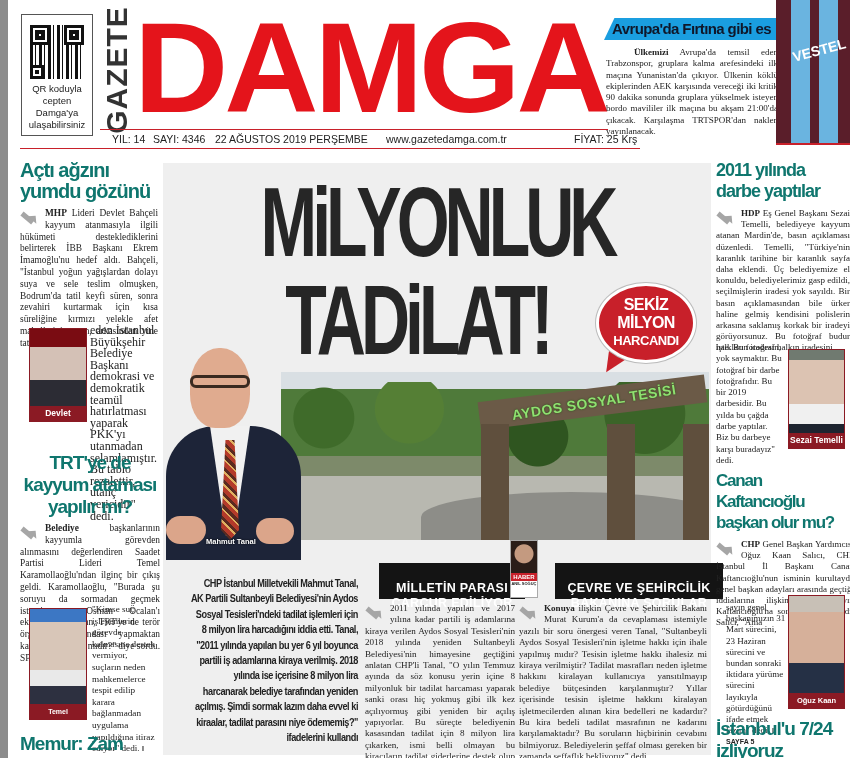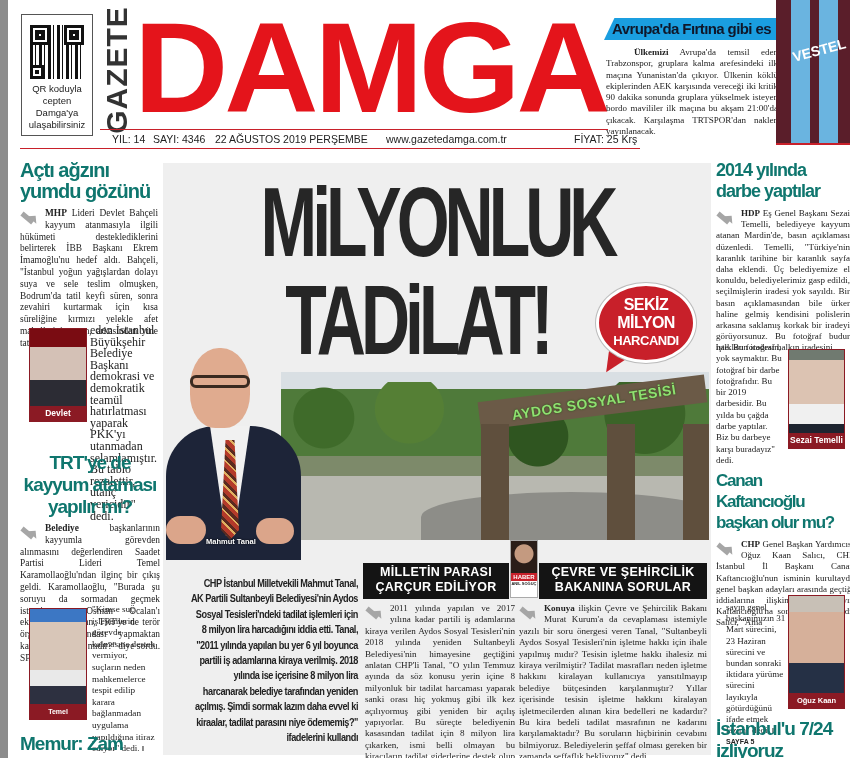--- a/index.html
+++ b/index.html
@@ -72,21 +72,21 @@
   .politician .shirt { position: absolute; left: 44px; top: 78px; width: 40px; height: 110px; background: #f1f1f1; clip-path: polygon(0 0, 100% 0, 60% 100%, 40% 100%); }
   .politician .tie { position: absolute; left: 55px; top: 92px; width: 18px; height: 100px; background: repeating-linear-gradient(45deg, #b33a2a 0 4px, #e0b060 4px 6px, #5a2a20 6px 9px); clip-path: polygon(25% 0, 75% 0, 100% 90%, 50% 100%, 0 90%); }
   .politician .head { position: absolute; left: 24px; top: 0; width: 60px; height: 80px; background: #e0ab8f; border-radius: 48% 48% 42% 42%; }
   .politician .glasses { position: absolute; left: 24px; top: 27px; width: 60px; height: 13px; border: 3px solid #3a2a20; border-radius: 6px; }
   .politician .hand-l { position: absolute; left: 0; top: 168px; width: 40px; height: 28px; background: #dba58a; border-radius: 14px; }
   .politician .hand-r { position: absolute; left: 90px; top: 170px; width: 38px; height: 26px; background: #dba58a; border-radius: 14px; }
   .politician .cap { position: absolute; left: 40px; top: 190px; color: #fff; font-family: "Liberation Sans", sans-serif; font-weight: bold; font-size: 7.5px; line-height: 8px; text-shadow: 0 0 2px #000; }
 
   .lead-text { position: absolute; left: 163px; top: 576px; width: 187px; font-family: "Liberation Sans", sans-serif; font-weight: bold; font-size: 10.2px; line-height: 15.4px; color: #222; text-align: right; letter-spacing: -0.5px; transform: scaleX(0.9); transform-origin: right; }
 
-  .black-bar { position: absolute; top: 563px; height: 36px; background: #141414; color: #fff; font-family: "Liberation Sans", sans-serif; font-weight: 900; font-size: 12.5px; line-height: 15px; text-align: center; padding-top: 2px; letter-spacing: 0.3px; }
+  .black-bar { position: absolute; top: 563px; height: 36px; background: #141414; color: #fff; font-family: "Liberation Sans", sans-serif; font-weight: 900; font-size: 12.5px; line-height: 15px; text-align: center; padding-top: 18px; letter-spacing: 0.3px; margin-left: 16px; }
   .reporter { position: absolute; left: 502px; top: 540px; width: 28px; height: 58px; background: #fff; border: 1px solid #aaa; text-align: center; }
   .reporter .face { width: 26px; height: 32px; background: radial-gradient(circle at 50% 40%, #c49a80 0 9px, #2a1d18 10px); }
   .reporter .tag { background: #c8202a; color: #fff; font-family: "Liberation Sans", sans-serif; font-weight: bold; font-size: 6px; line-height: 8px; }
   .reporter .name { font-family: "Liberation Sans", sans-serif; font-size: 4px; line-height: 5px; font-weight: bold; color: #222; }
 
   .sub-text { position: absolute; font-size: 9.1px; line-height: 11.4px; color: #222; text-align: justify; }
 </style>
 </head>
 <body>
 
@@ -206,21 +206,21 @@
     <span class="arrow-icon"></span>
     <span>2011 yılında yapılan ve 2017 yılına kadar partili iş adamlarına kiraya verilen Aydos Sosyal Tesisleri'nin 2018 yılında yeniden Sultanbeyli Belediyesi'nin himayesine geçtiğini anlatan CHP'li Tanal, "O yılın Temmuz ayında da söz konusu yerin içine 8 milyonluk bir tadilat harcaması yaparak sanki orası hiç yokmuş gibi ilk kez açılıyormuş gibi yeniden bir açılış yapıyorlar. Bu süreçte belediyenin kasasından tadilat için 8 milyon lira çıkarken, ismi belli olmayan bu kiracıların tadilat giderlerine destek olup olmadığı da belirsizliğini koruyor" dedi. Milletin parasının çarçur edildiğini anlatan Tanal, "Konuyla ilgili yetkili kurumların ne cevap vereceğini ben de merak ediyorum" diye konuştu.</span>
   </div>
   <div class="sub-text" style="left:511px; top:603px; width:188px;">
     <span class="arrow-icon"></span>
     <span class="lead-word">Konuya</span>
     <span>ilişkin Çevre ve Şehircilik Bakanı Murat Kurum'a da cevaplaması istemiyle yazılı bir soru önergesi veren Tanal, "Sultanbeyli Aydos Sosyal Tesisleri'nin işletme hakkı için ihale yapılmış mıdır? Tesisin işletme hakkı ihalesiz mi kiraya verilmiştir? Tadilat masrafları neden işletme hakkını kiralayan kullanıcıya yansıtılmayıp belediye bütçesinden karşılanmıştır? Yıllar içerisinde tesisin işletme hakkını kiralayan işletmecilerden alınan kira bedelleri ne kadardır? Bu kira bedeli tadilat masrafının ne kadarını karşılamaktadır? Bu soruların hiçbirinin cevabını bilmiyoruz. Belediyelerin şeffaf olması gereken bir zamanda şeffaflık bekliyoruz" dedi.</span>
   </div>
 
   <div class="col" style="left:708px; top:160px; width:134px;">
-    <div class="headline" style="font-size:18px; line-height:21px;">2014 yılında darbe yaptılar</div>
+    <div class="headline" style="font-size:18px; line-height:21px;">2011 yılında darbe yaptılar</div>
     <div class="body-text" style="margin-top:6px; font-size:9px; line-height:11.2px;">
       <span class="arrow-icon"></span>
       <span class="lead-word">HDP</span>
       <span>Eş Genel Başkanı Sezai Temelli, belediyeye kayyum atanan Mardin'de, basın açıklaması düzenledi. Temelli, "Türkiye'nin karanlık tarihine bir karanlık sayfa daha eklendi. Üç belediyemize el konuldu, belediyelerimiz gasp edildi, seçilmişlerin iradesi yok sayıldı. Bir basın açıklamasından bile ürker haline gelmiş kendisini polislerin arkasına saklamış korkak bir iradeyi görüyorsunuz. Bu fotoğraf budur işte. Bu fotoğraf halkın iradesini,</span>
     </div>
   </div>
   <div class="body-text" style="position:absolute; left:708px; top:342px; width:66px; font-size:9px; line-height:11.3px; text-align:left;">halkların iradesin, yok saymaktır. Bu fotoğraf bir darbe fotoğrafıdır. Bu bir 2019 darbesidir. Bu yılda bu çağda darbe yaptılar. Biz bu darbeye karşı buradayız" dedi.</div>
   <div class="portrait" style="left:780px; top:349px; width:57px; height:100px; background:linear-gradient(180deg,#707a70 0 10%, #dcc3b2 10% 55%, #f0f0f0 55% 75%, #1e2430 75%);">
     <div class="caption">Sezai Temelli</div>
   </div>

